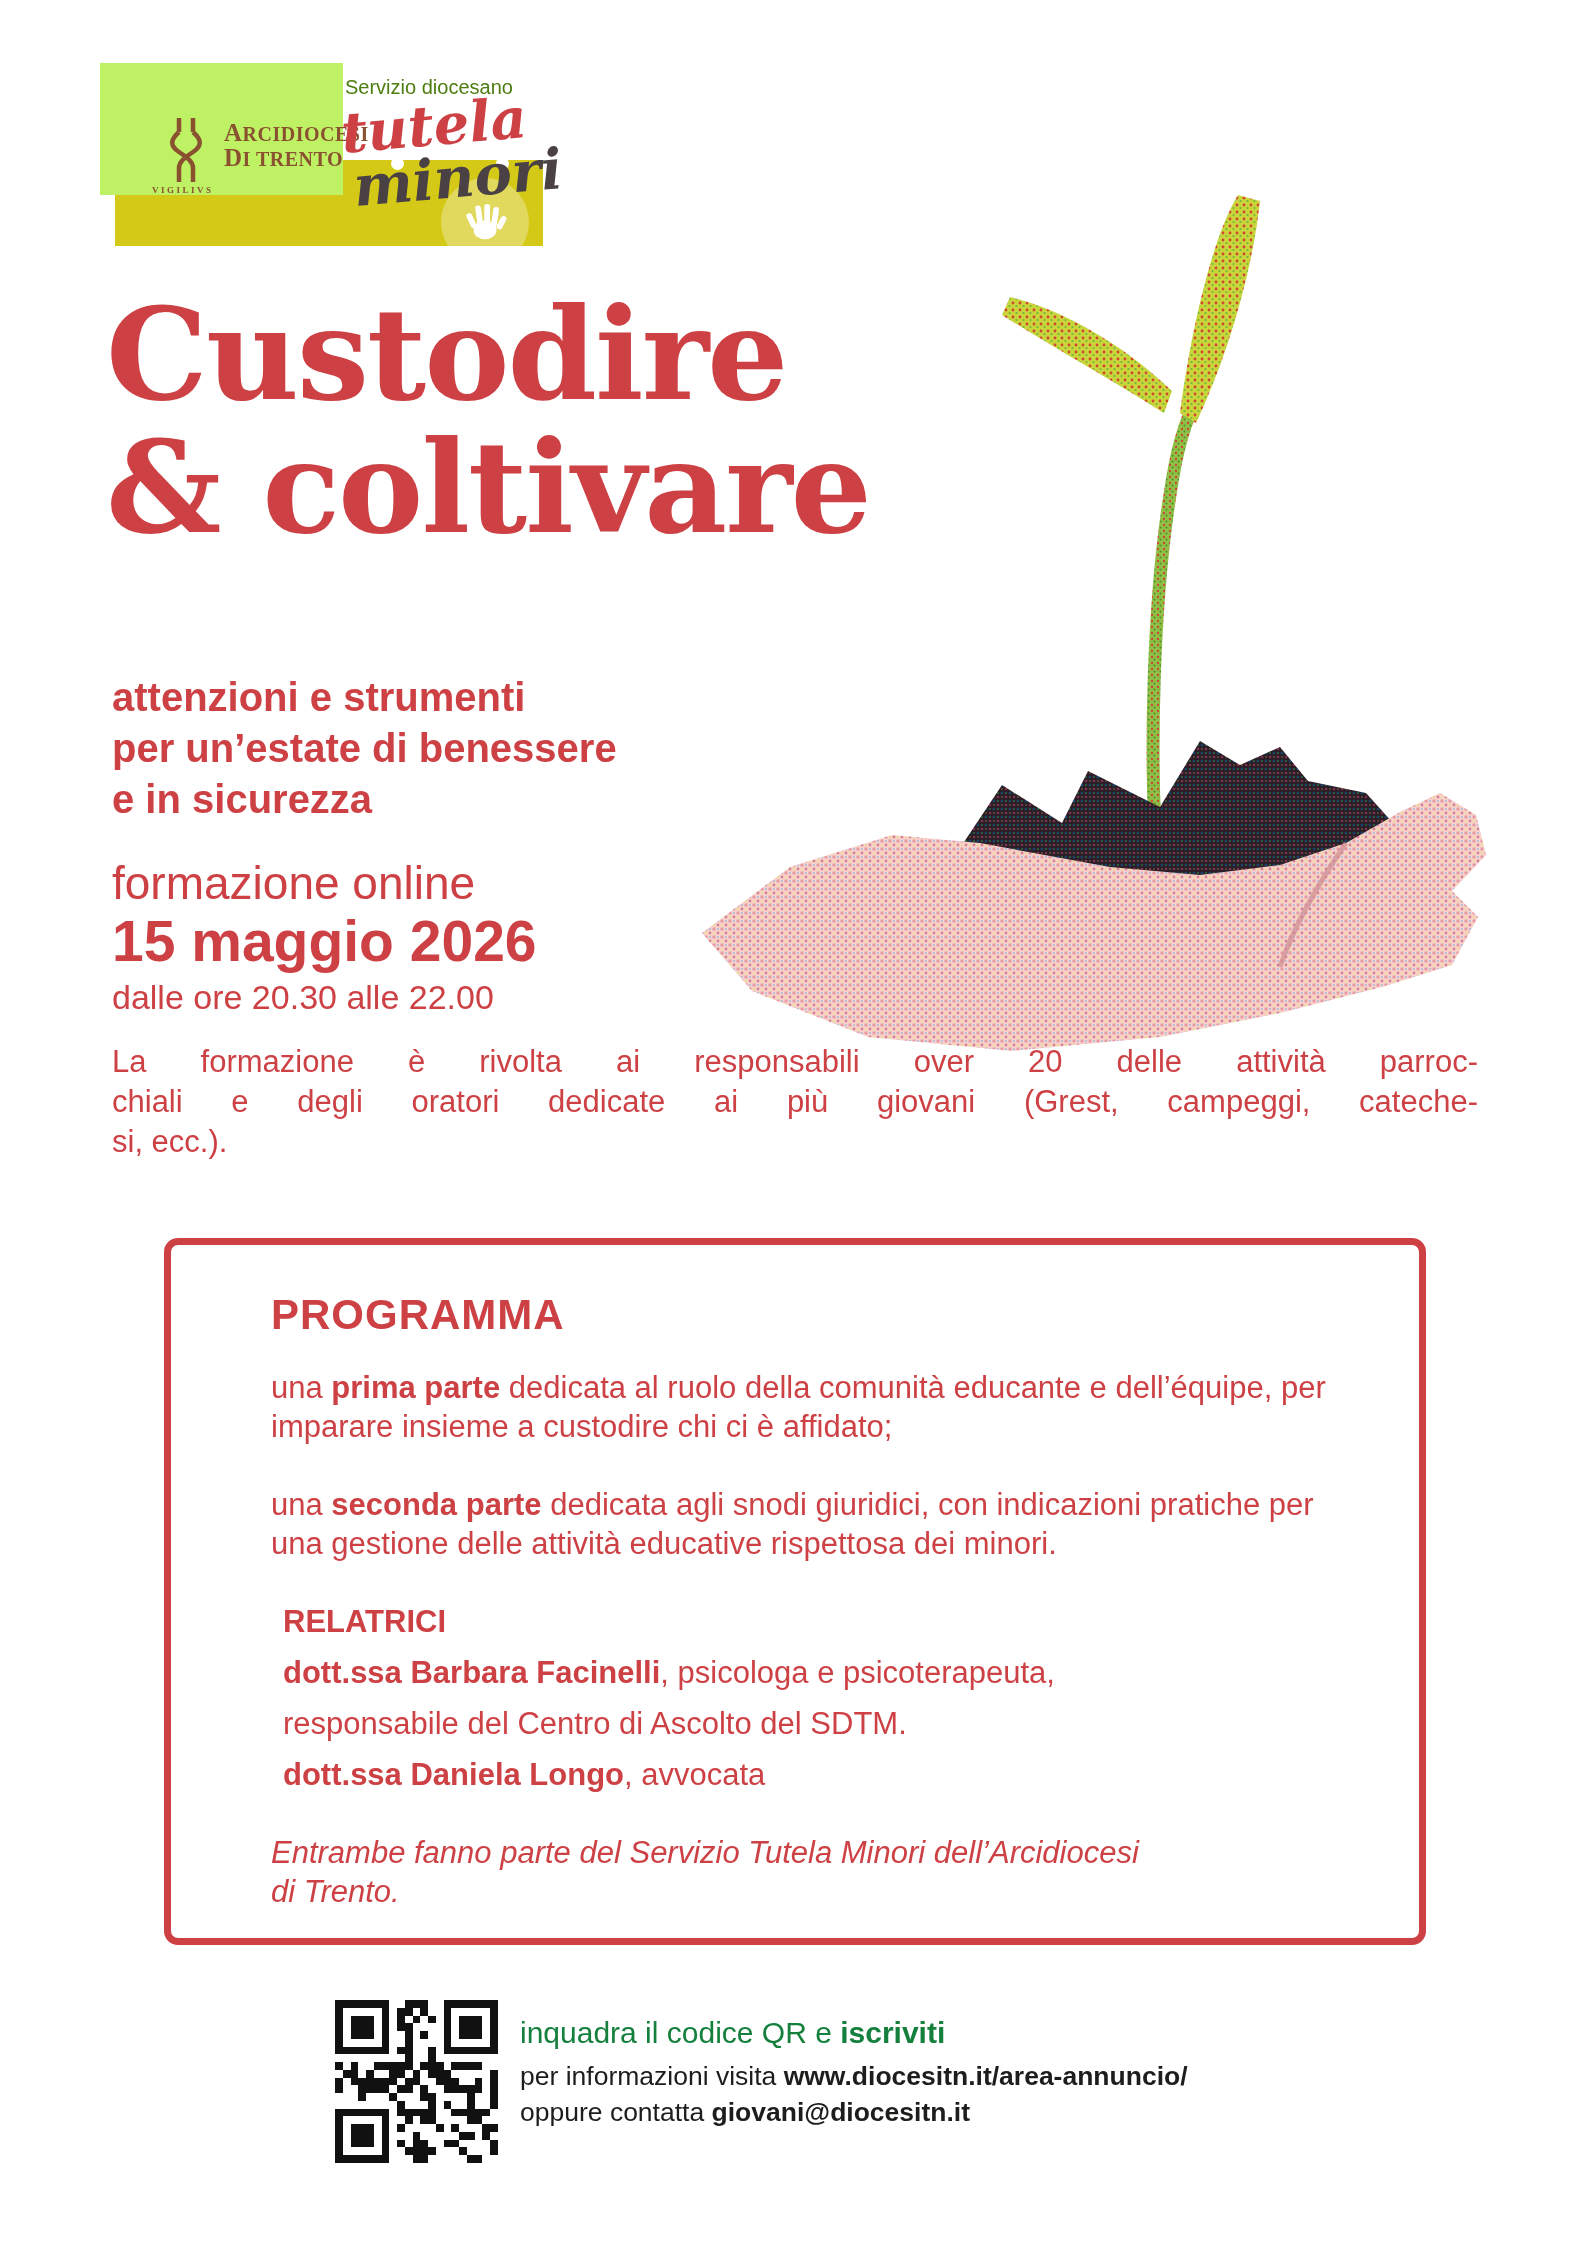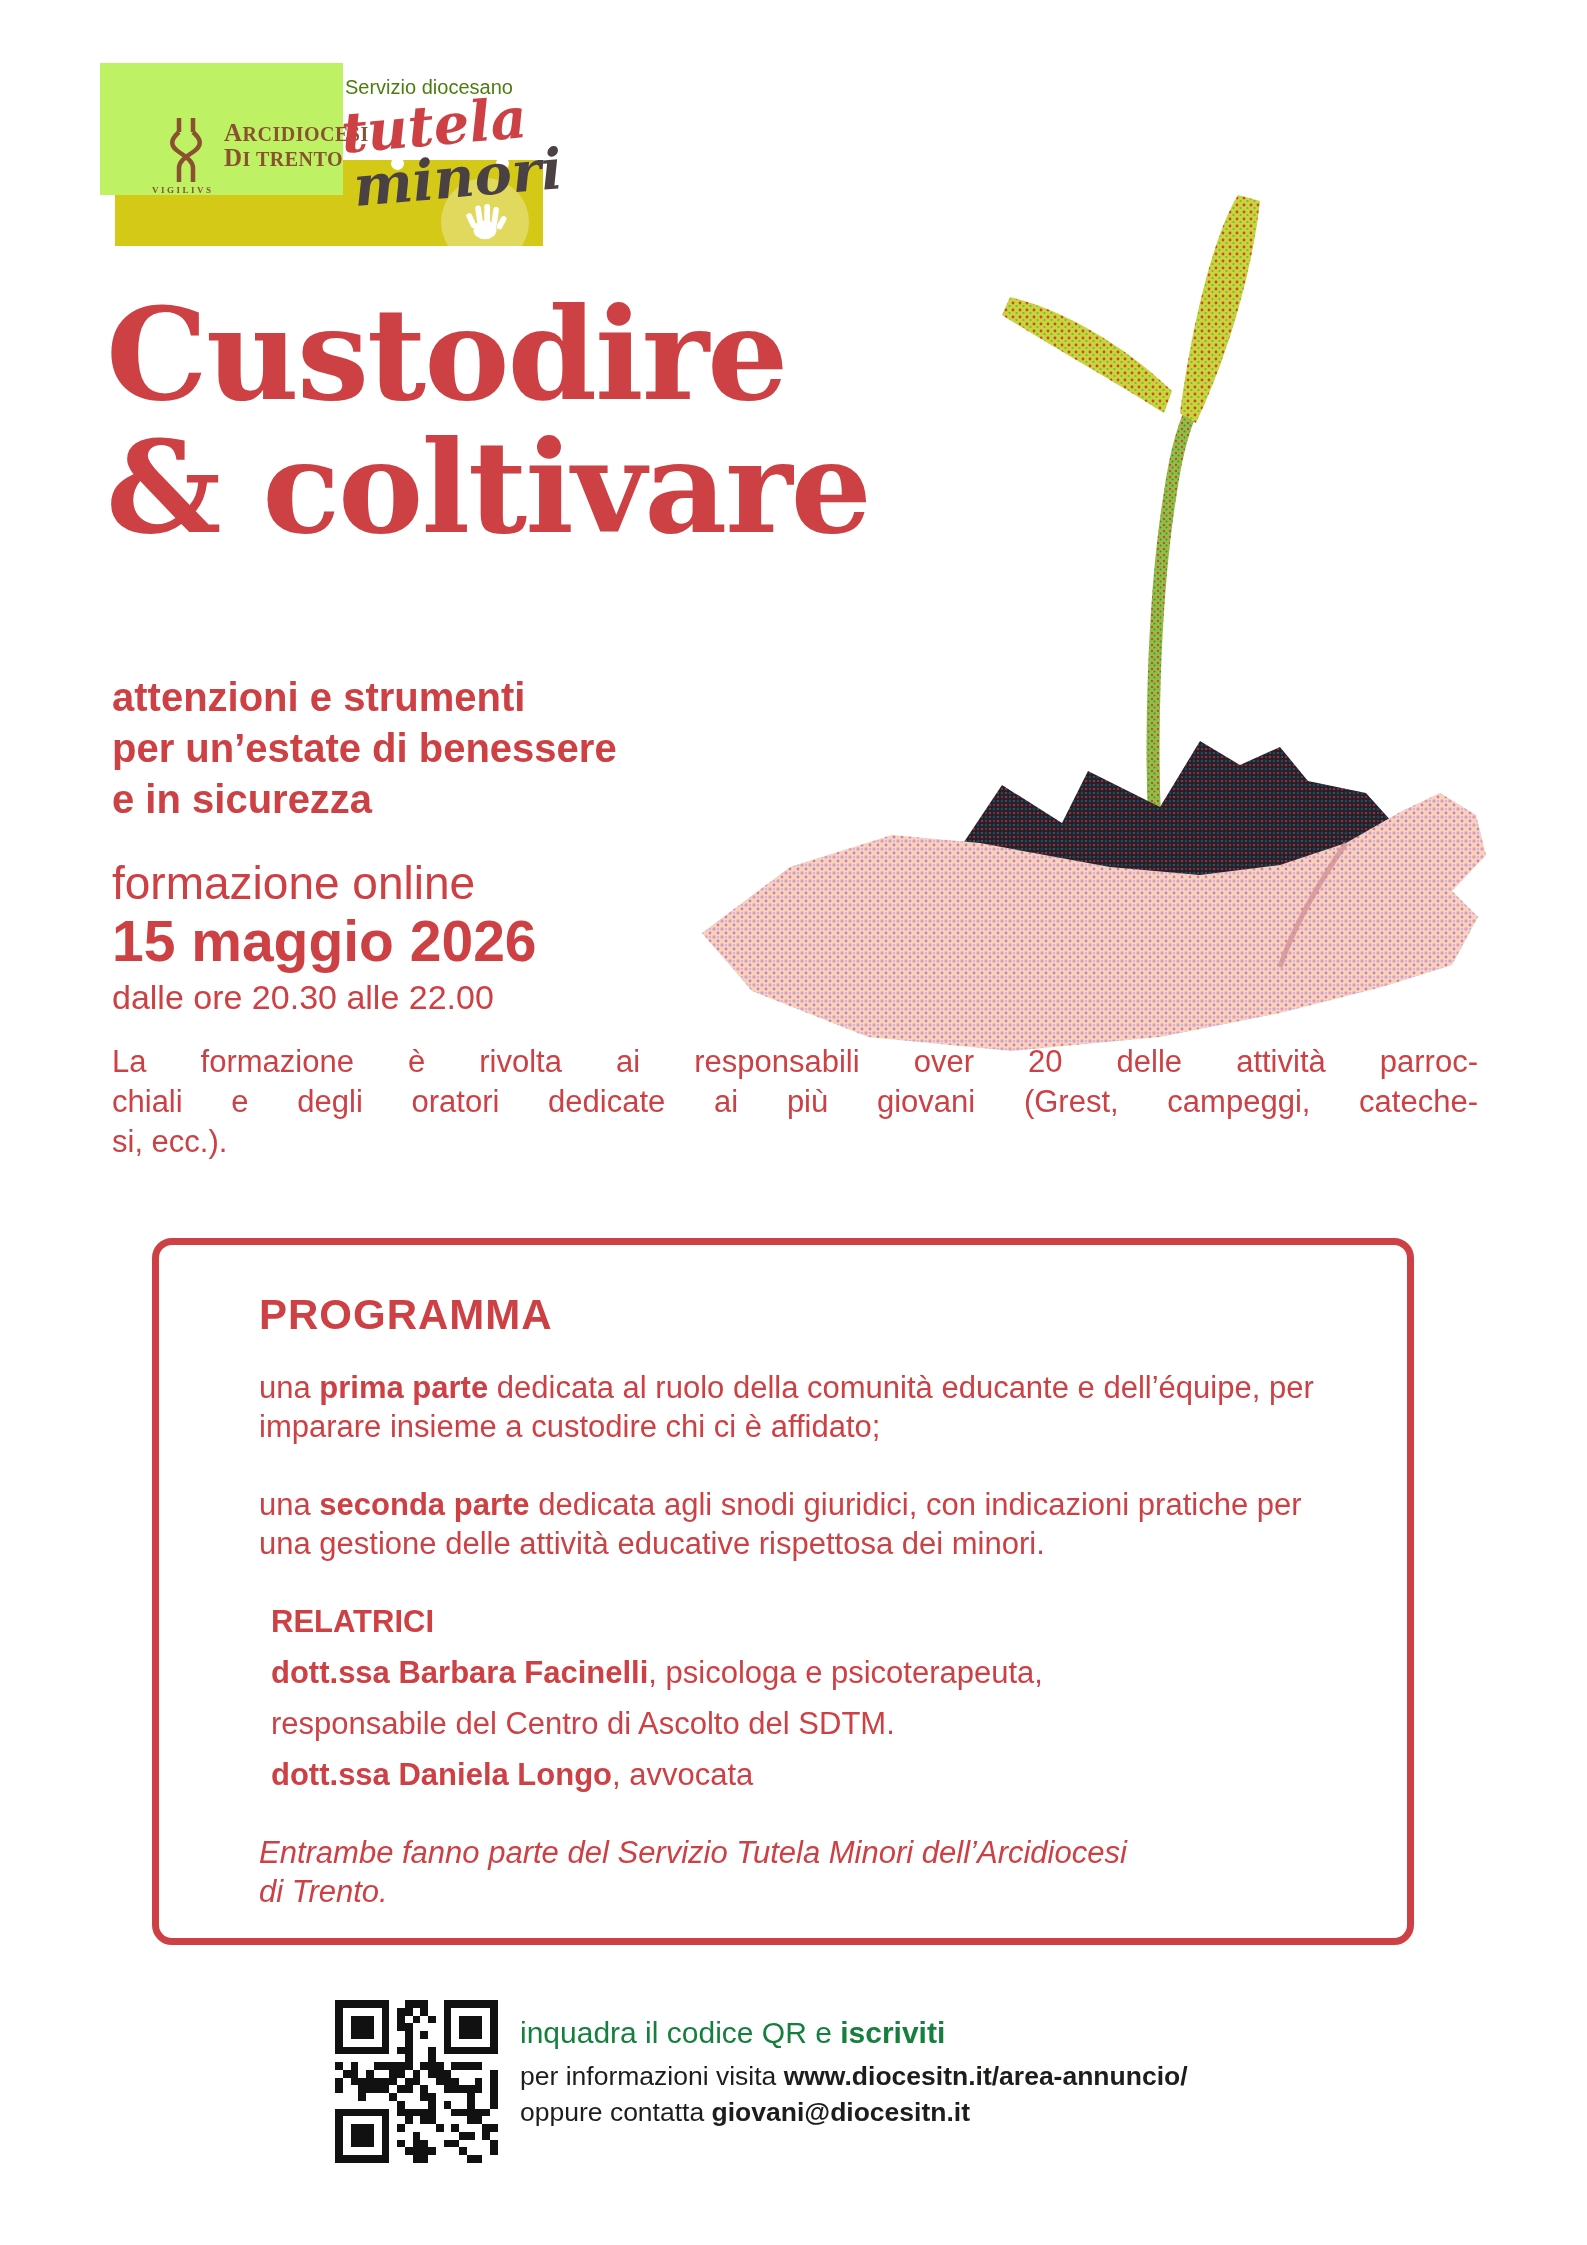--- a/index.html
+++ b/index.html
@@ -29,21 +29,21 @@
          line-height:133px;color:#cd4145;letter-spacing:-2px;z-index:5;}
   .subtitle{left:112px;top:672px;font-size:40px;line-height:51px;font-weight:bold;color:#cd4145;z-index:5;}
   .ev-type{left:112px;top:856px;font-size:46px;color:#cd4145;z-index:5;}
   .ev-date{left:112px;top:908px;font-size:57px;font-weight:bold;color:#cd4145;z-index:5;}
   .ev-time{left:112px;top:978px;font-size:34px;color:#cd4145;z-index:5;}
 
   .intro{left:112px;top:1042px;width:1366px;font-size:31px;line-height:40px;color:#cd4145;z-index:5;}
   .intro .just{text-align:justify;text-align-last:justify;}
 
   
-  .box{left:152px;top:1238px;width:1248px;height:693px;border:7px solid #cd4145;border-radius:20px;z-index:5;}
+  .box{left:164px;top:1238px;width:1248px;height:693px;border:7px solid #cd4145;border-radius:14px;z-index:5;}
   .box-inner{position:absolute;left:100px;top:50px;width:1090px;font-size:31px;line-height:39px;color:#cd4145;}
   .prog-heading{font-size:42px;font-weight:bold;letter-spacing:1px;margin:0 0 34px 0;}
   .p{margin:0 0 39px 0;}
   .tight{margin:12px;}
   .note{font-style:italic;margin-top:39px;}
 
   
   .qr{left:335px;top:2000px;z-index:5;}
   .f1{left:520px;top:2016px;font-size:30px;color:#15803d;z-index:5;}
   .f2{left:520px;top:2061px;font-size:26.5px;color:#1d1d1b;z-index:5;}

